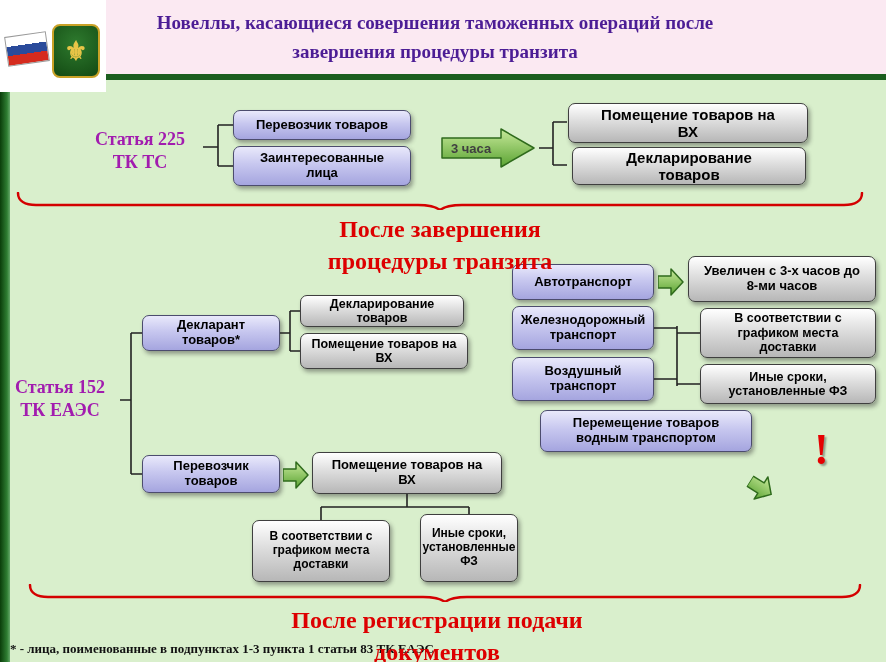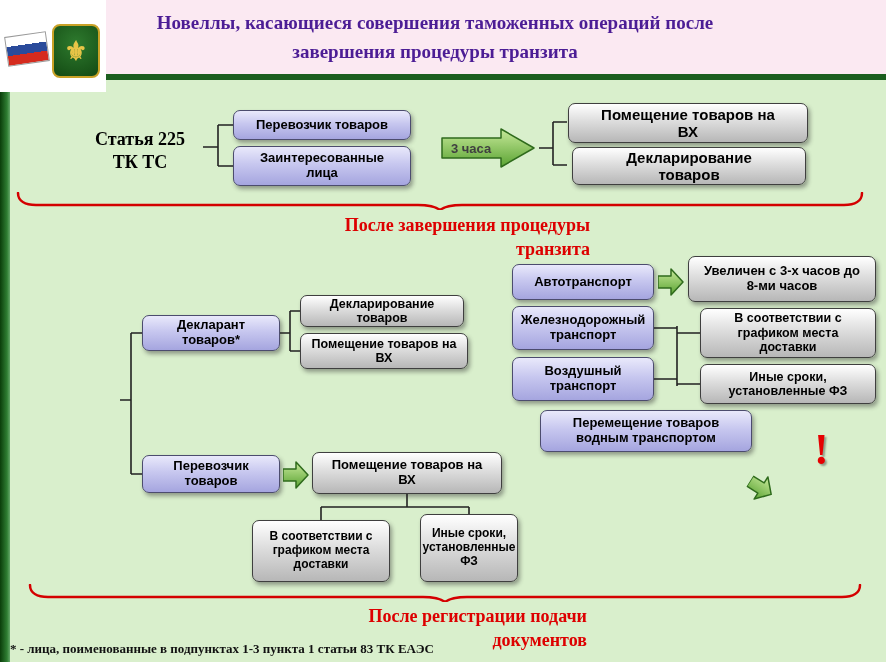--- a/index.html
+++ b/index.html
@@ -47,27 +47,27 @@
     background:linear-gradient(180deg,#ffffff 0%,#dddddd 45%,#b7b7b7 100%);
     border:1.6px solid #3f3f3f; box-shadow:2px 3px 4px rgba(50,50,50,.45);
   }
   .pnk {
     background:linear-gradient(180deg,#f7ccd9 0%,#e9a6ba 60%,#dd8da6 100%);
     border:1.6px solid #7e4456; box-shadow:2px 3px 4px rgba(50,50,50,.45);
   }
   .article-label {
     position:absolute; white-space:pre-line; text-align:center;
     font-family:"Liberation Serif", serif; font-weight:bold;
-    font-size:18px; line-height:1.3; color:#000000;
+    font-size:18px; line-height:1.3; color:#a21caf;
   }
   .brace { position:absolute; }
   .brace path { stroke:#d40000; stroke-width:2.5; fill:none; stroke-linecap:round; }
   .caption {
-    position:absolute; text-align:right; font-family:"Liberation Serif", serif;
-    font-weight:bold; font-size:18px; line-height:1.35; color:#dd0000; z-index:5;
+    position:absolute; text-align:center; font-family:"Liberation Serif", serif;
+    font-weight:bold; font-size:24px; line-height:1.35; color:#dd0000; z-index:5;
   }
   .bracket { position:absolute; }
   .bracket path { stroke:#222; stroke-width:1.6; fill:none; }
   .chev { position:absolute; }
   .chev polygon, .bigarrow polygon { stroke:#2f6b1c; stroke-width:1.5; stroke-linejoin:round; }
   .bigarrow { position:absolute; }
   .arrow-label {
     position:absolute; left:0; top:0; width:60px; height:42px;
     display:flex; align-items:center; justify-content:center;
     font-weight:bold; font-size:13px; color:#404040;
@@ -125,20 +125,22 @@
   </svg>
 
   <div class="box gry" style="left:568px; top:103px; width:240px; height:40px; font-size:15px; padding:0 26px;">Помещение товаров на ВХ</div>
   <div class="box gry" style="left:572px; top:147px; width:234px; height:38px; font-size:15px; padding:0 50px;">Декларирование товаров</div>
 
   <svg class="brace" style="left:16px; top:192px;" width="848" height="18" viewBox="0 0 848 18">
     <path d="M2,1 C2,9 9,13 20,13 L402,13 C414,13 420,15 424,18 C428,15 434,13 446,13 L828,13 C839,13 846,9 846,1"></path>
   </svg>
   <div class="caption" style="left:290px; top:213px; width:300px;">После завершения процедуры транзита</div>
 
+  <div class="article-label" style="left:2px; top:376px; width:116px;">Статья 152
+ТК ЕАЭС</div>
 
   <svg class="bracket" style="left:120px; top:315px;" width="22" height="166" viewBox="0 0 22 166">
     <path d="M0,85 H11 M11,18 V159 M11,18 H22 M11,159 H22"></path>
   </svg>
 
   <div class="box lav" style="left:142px; top:315px; width:138px; height:36px; font-size:13px; padding:0 8px;">Декларант товаров*</div>
 
   <svg class="bracket" style="left:280px; top:295px;" width="20" height="76" viewBox="0 0 20 76">
     <path d="M0,38 H10 M10,16 V56 M10,16 H20 M10,56 H20"></path>
   </svg>

